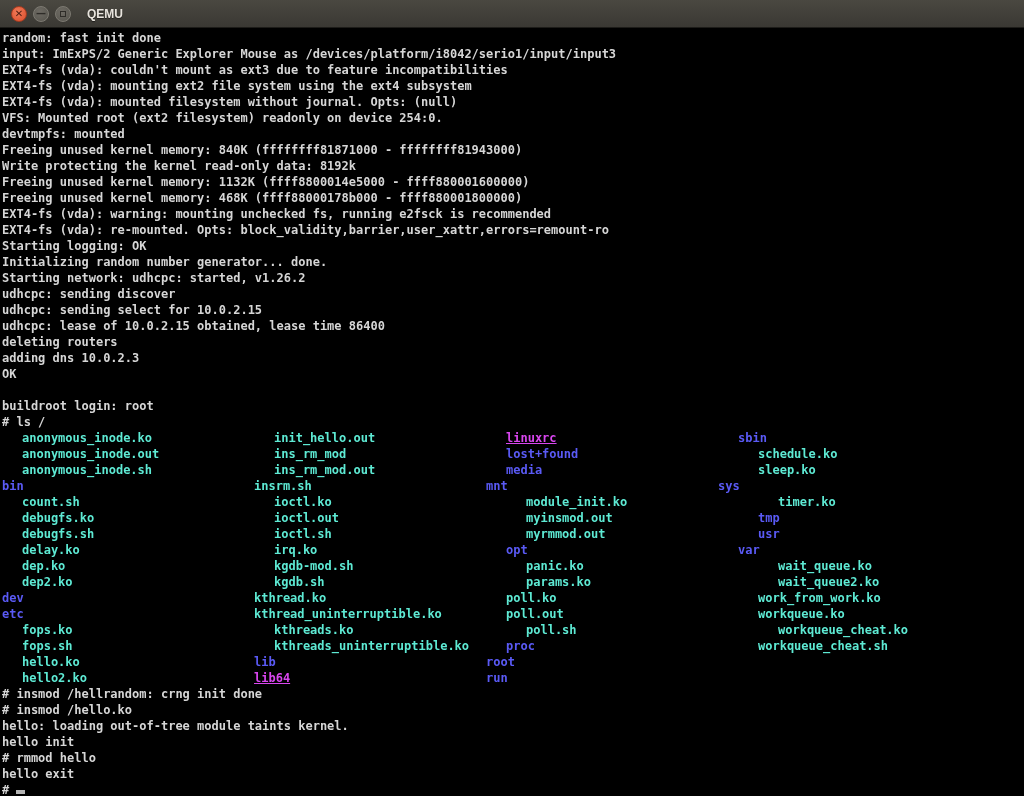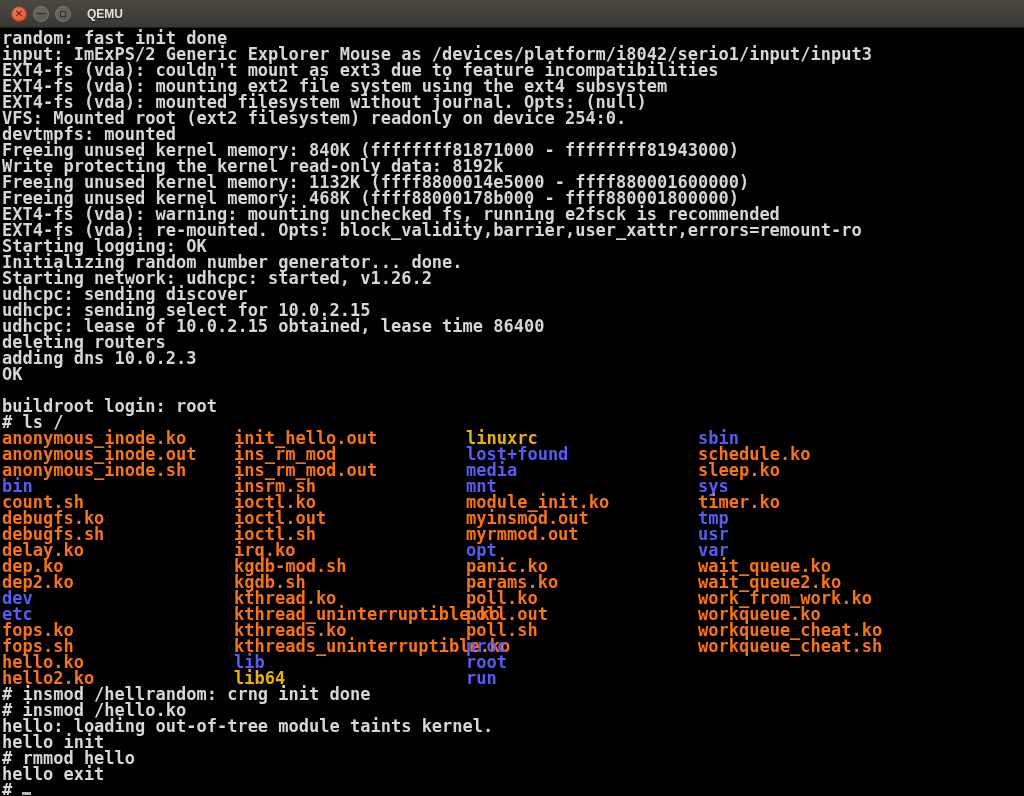--- a/index.html
+++ b/index.html
@@ -37,30 +37,30 @@
   .win-title {
     color:#e8e4dd; font-family:"Liberation Sans", sans-serif;
     font-size:12px; font-weight:bold; margin-left:10px;
     text-shadow:0 1px 1px rgba(0,0,0,.5);
   }
 
   
   .console {
     width:1024px; height:767px; background:#000;
     padding:2px 0 0 2px;
-    font-size:17px; line-height:16px; font-weight:bold;
+    font-size:12px; line-height:16px; font-weight:bold;
     color:#d6d6d6;
     white-space:pre; overflow:hidden;
   }
   .cline { height:16px; }
   .cell  { display:inline-block; width:232px; vertical-align:top; }
   .cell.last { width:auto;text-align:center; }
-  .fg-exe { color:#f97316; }
+  .fg-exe { color:#5eead4;margin-left:20px; }
   .fg-dir { color:#5a5af5; }
-  .fg-sym { color:#eab308; }
+  .fg-sym { color:#d946ef;text-decoration:underline; }
   .cursor {
     display:inline-block; width:9px; height:4px;
     background:#b4b4b4; vertical-align:baseline;
   }
 </style>
 </head>
 <body>
 
 <div class="titlebar">
   <div class="winbtn close">

